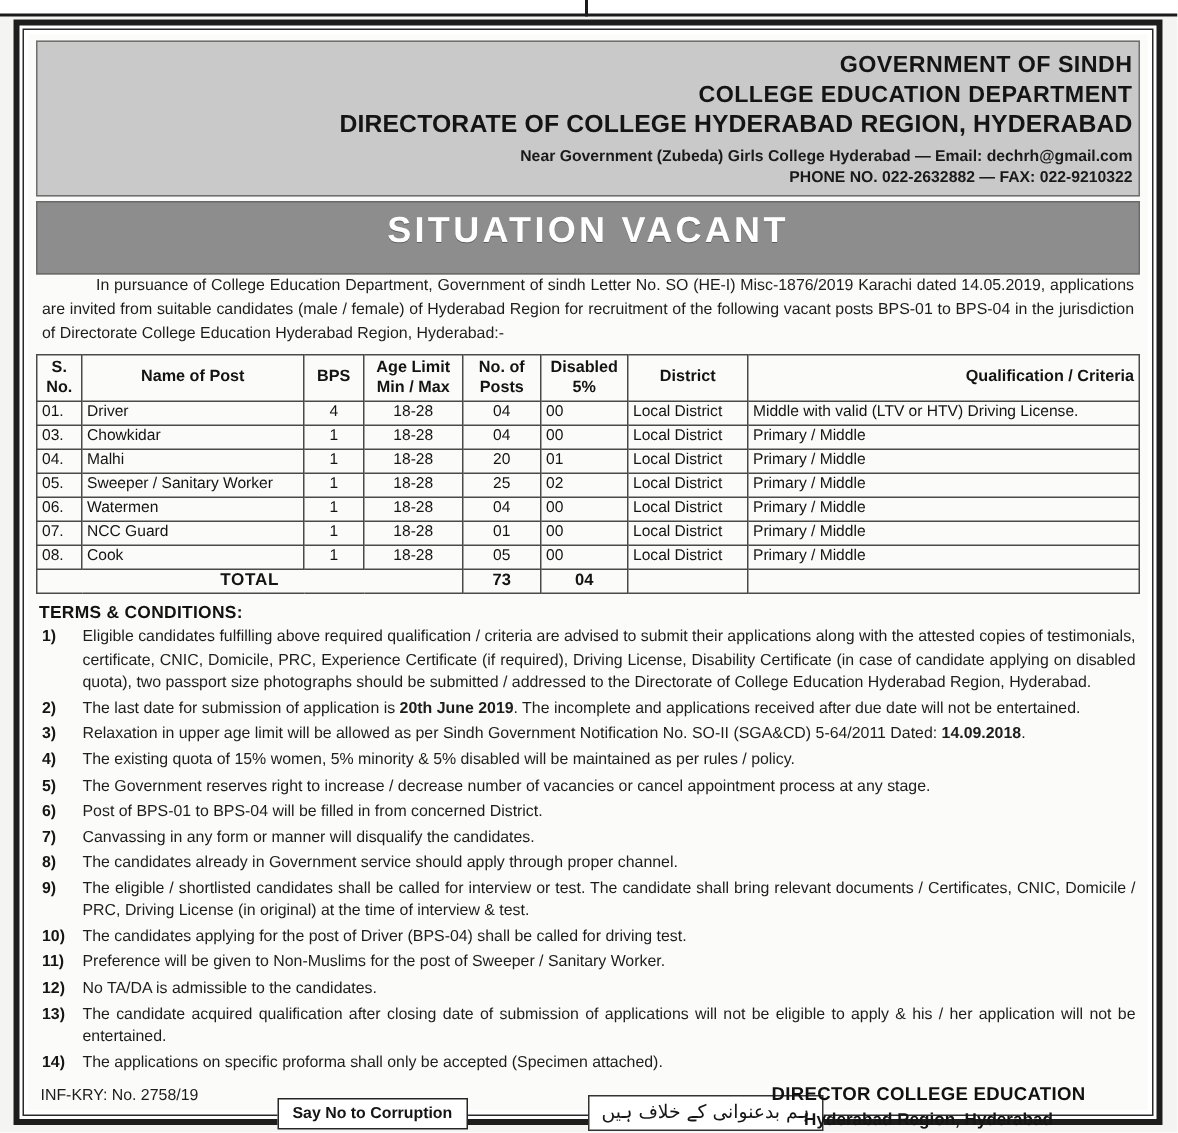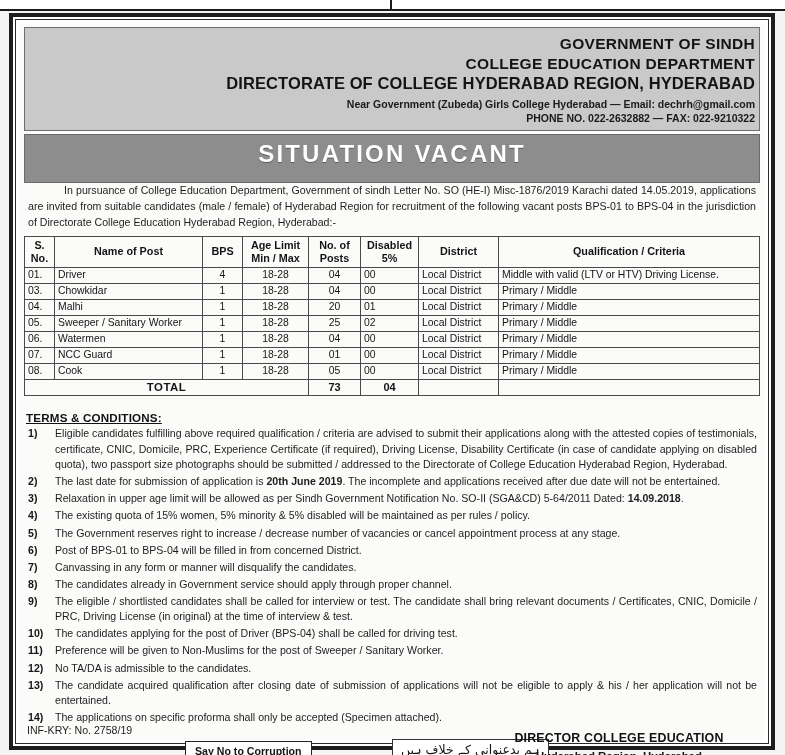--- a/index.html
+++ b/index.html
@@ -155,22 +155,21 @@
     font-size: 11.4px;
     letter-spacing: .5px;
   }
   .total-num { text-align: center; font-weight: bold; font-size: 11px; margin-top: 48px; }
 
   
   .terms-title {
     font-size: 11.6px;
     font-weight: bold;
     color: #121212;
-    text-decoration: underline;
-    margin: 15px 0 2px 2px;
+    margin: 6px 0 2px 2px;
     letter-spacing: .2px;
   }
   .terms-list { padding: 0 3px 0 2px; }
   .term-row {
     display: flex;
     align-items: flex-start;
     margin-bottom: 1.5px;
   }
   .term-num {
     flex: 0 0 29px;
@@ -286,21 +285,21 @@
             </th>
             <th class="c-posts">
               <span>No. of</span><br>
               <span>Posts</span>
             </th>
             <th class="c-dis">
               <span>Disabled</span><br>
               <span>5%</span>
             </th>
             <th class="c-dom" style="text-align:center;">District</th>
-            <th class="c-qual" style="text-align:center;">Qualification / Criteria</th>
+            <th class="c-qual" style="text-align:right;">Qualification / Criteria</th>
           </tr>
         </thead>
         <tbody id="vacancy-rows">
               <tr>
                 <td class="c-sno">01.</td>
                 <td class="c-post">Driver</td>
                 <td class="c-bps">4</td>
                 <td class="c-age">18-28</td>
                 <td class="c-posts">04</td>
                 <td class="c-dis">00</td>

